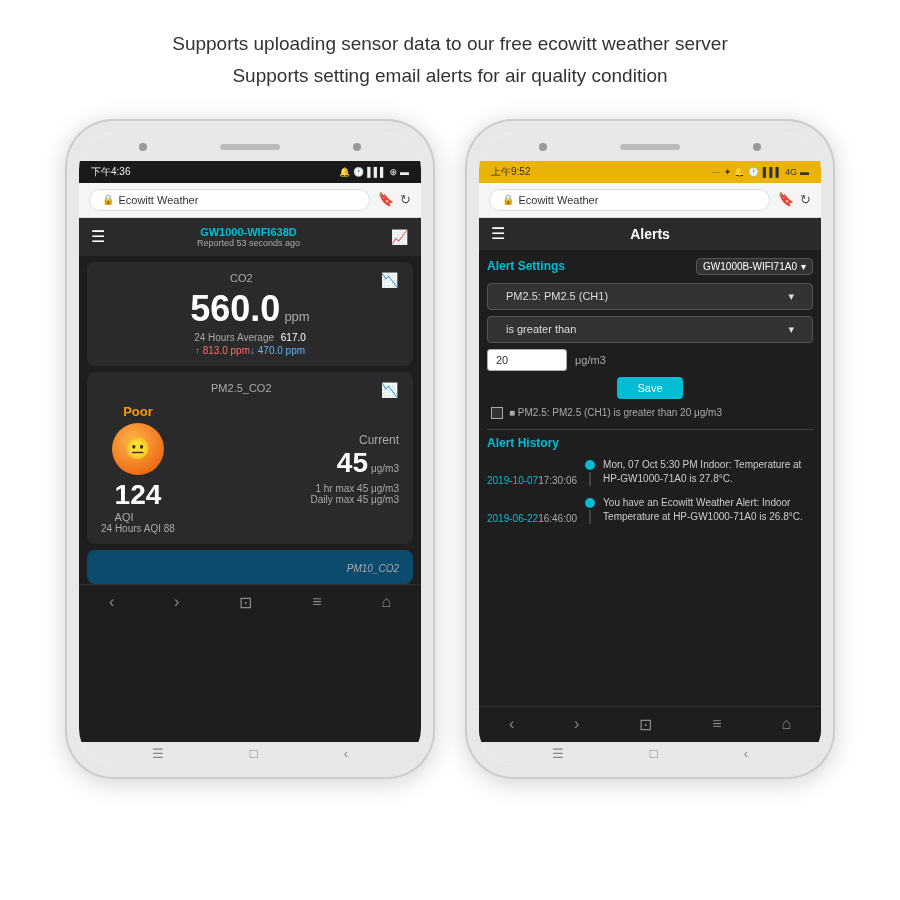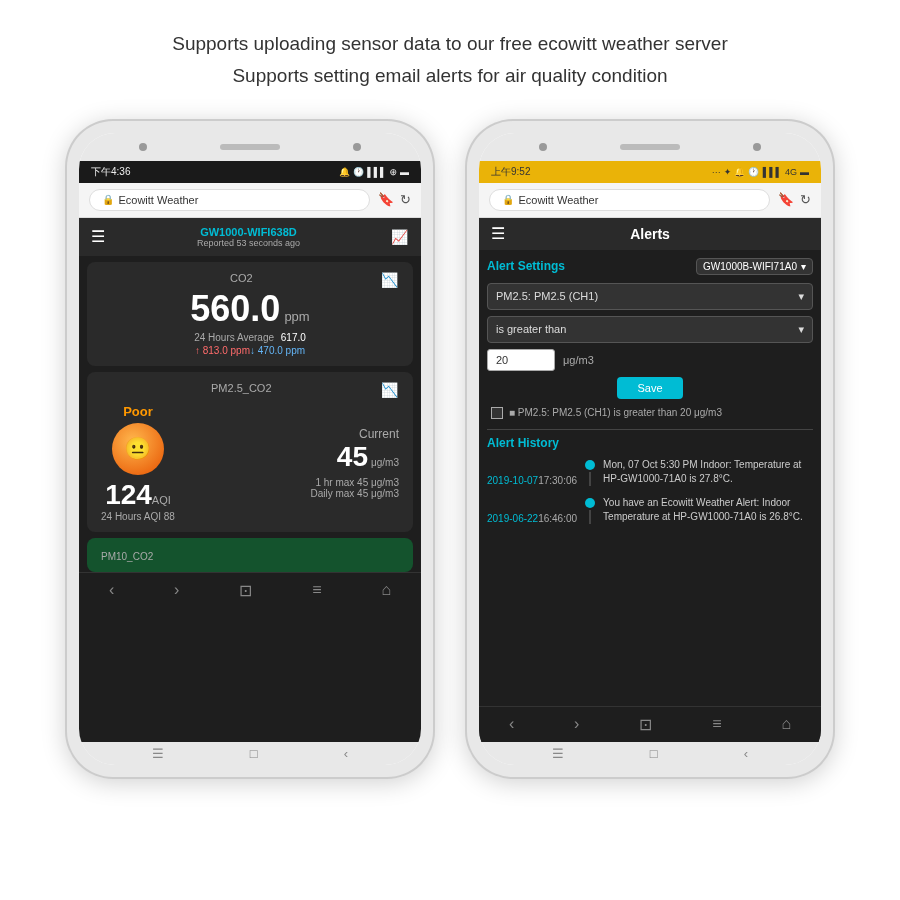--- a/index.html
+++ b/index.html
@@ -227,20 +227,21 @@
       border-radius: 50%;
       display: flex;
       align-items: center;
       justify-content: center;
       font-size: 22px;
       margin: 4px 0;
     }
     .aqi-number-row {
       display: flex;
       align-items: baseline;
+      flex-direction: column;
     }
     .aqi-num { color: #fff; font-size: 28px; font-weight: bold; }
     .aqi-label-sm { color: #aaa; font-size: 11px; }
     .aqi-24h { color: #aaa; font-size: 10px; }
     .aqi-right {
       flex: 1;
     }
     .aqi-current-label { color: #aaa; font-size: 12px; text-align: right; }
     .aqi-current-val {
       display: flex;
@@ -313,21 +314,21 @@
       padding: 2px 6px;
       display: flex;
       align-items: center;
       gap: 4px;
     }
 
     .dropdown-row {
       background: #333;
       border: 1px solid #555;
       border-radius: 4px;
-      padding: 6px 8px;
+      padding: 6px 18px;
       margin-bottom: 6px;
       display: flex;
       justify-content: space-between;
       align-items: center;
       color: #ddd;
       font-size: 11px;
     }
 
     .input-row {
       display: flex;
@@ -335,21 +336,21 @@
       gap: 8px;
       margin-bottom: 6px;
     }
     .alert-input {
       background: #fff;
       border: 1px solid #aaa;
       border-radius: 3px;
       padding: 4px 8px;
       font-size: 11px;
       color: #333;
-      width: 68px;
+      width: 80px;
     }
     .unit-text { color: #aaa; font-size: 11px; }
     .save-btn {
       background: #00bcd4;
       color: #fff;
       border: none;
       border-radius: 4px;
       padding: 5px 20px;
       font-size: 11px;
       display: block;
@@ -516,21 +517,21 @@
                     <span class="stat-text">1 hr max  45 μg/m3</span>
                   </div>
                 <div class="aqi-stat-row">
                     <span class="stat-text">Daily max  45 μg/m3</span>
                   </div>
               </div>
             </div>
           </div>
         </div>
 
-        <div style="background:#14532d;margin:0 8px;border-radius:8px;padding:8px 14px;text-align:left;">
+        <div style="background:#0c4a6e;margin:0 8px;border-radius:8px;padding:8px 14px;text-align:right;font-style:italic;">
           <span style="color:#aaa;font-size:10px;">PM10_CO2</span>
         </div>
 
         <div class="bottom-nav">
           <span>‹</span>
           <span>›</span>
           <span>⊡</span>
           <span>≡</span>
           <span>⌂</span>
         </div>

